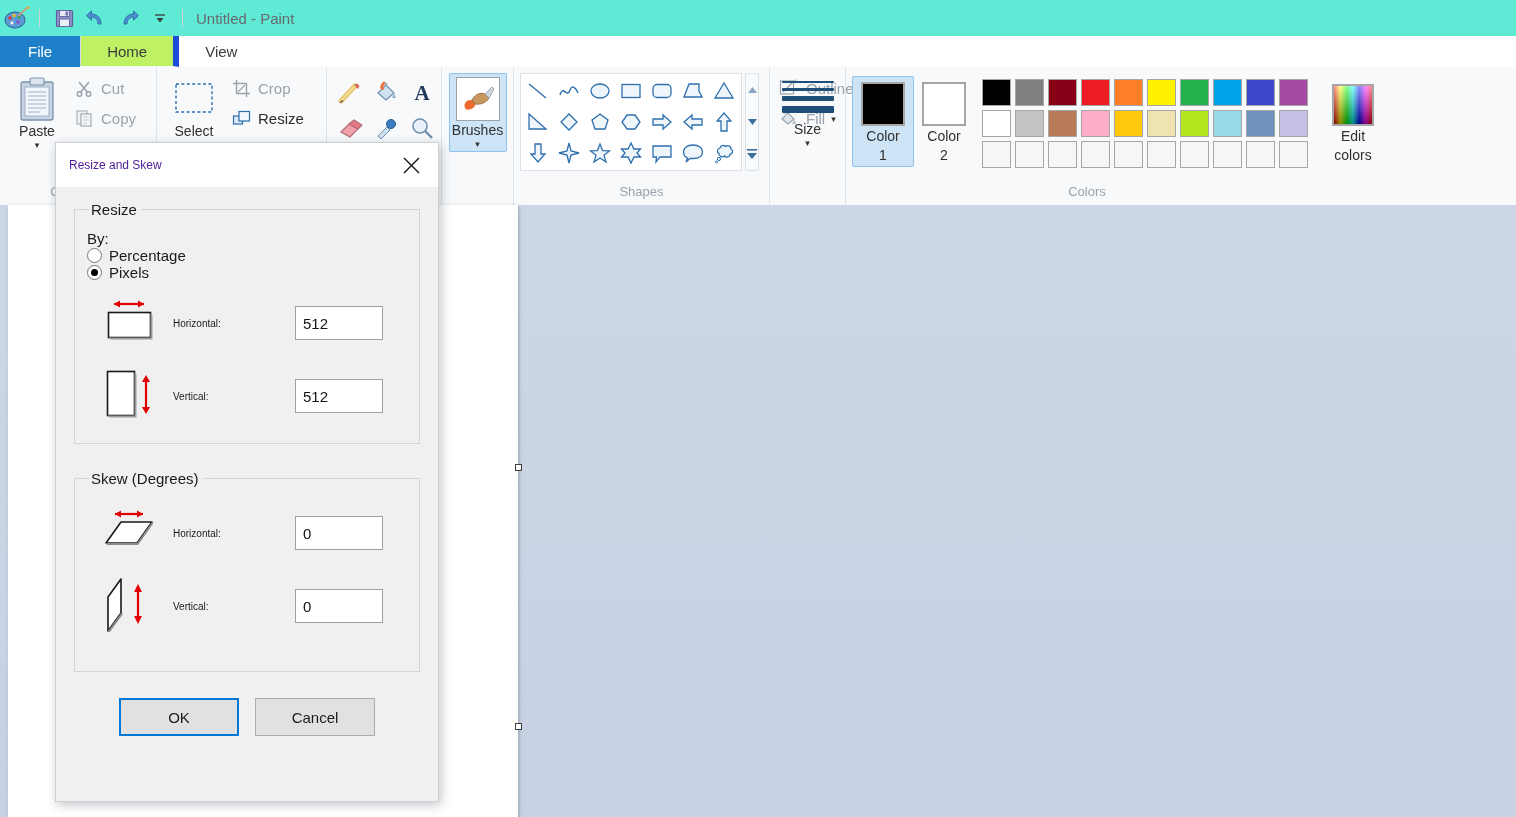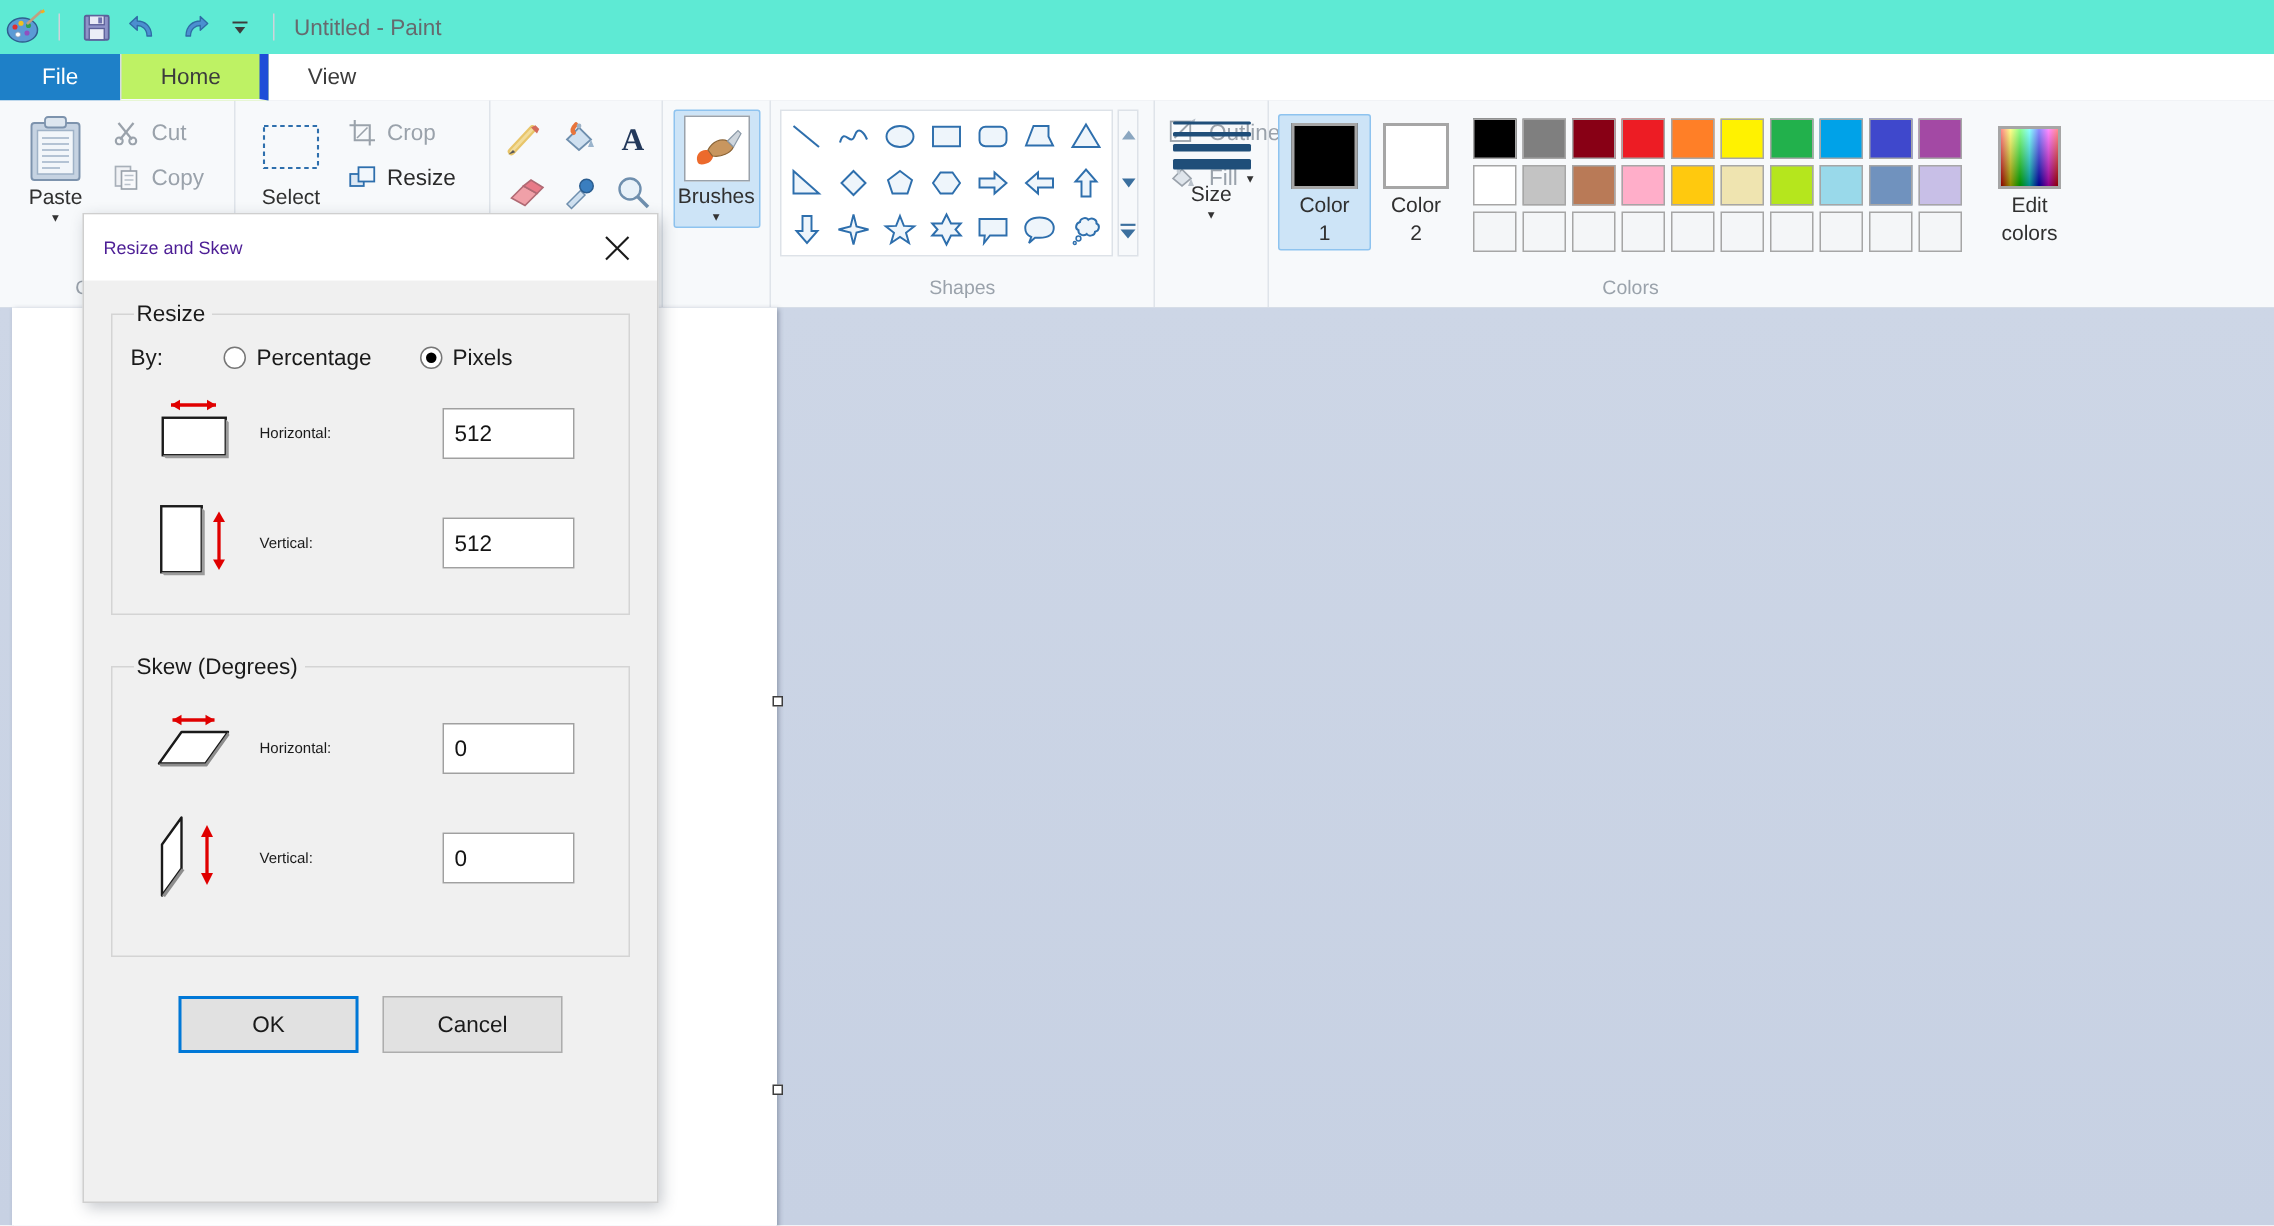--- a/index.html
+++ b/index.html
@@ -273,21 +273,21 @@
     border: 1px solid #d4d4d4;
     margin: 0 0 26px 0;
     padding: 2px 12px 16px 12px;
   }
   fieldset.box legend {
     font-size: 15px;
     color: #1a1a1a;
     padding: 0 4px 0 2px;
     margin-left: 2px;
   }
-  .row { display: flex; align-items: flex-end; }
+  .row { display: flex; align-items: flex-start; flex-direction: column; }
   .by-row { margin: 10px 0 4px 0; }
   .by-label { font-size: 15px; width: 62px; }
   .radio-item { display: flex; align-items: center; margin-right: 32px; cursor: default; }
   .radio {
     width: 15px; height: 15px;
     border: 1px solid #767676;
     border-radius: 50%;
     background: #fff;
     margin-right: 7px;
     display: flex; align-items: center; justify-content: center;

